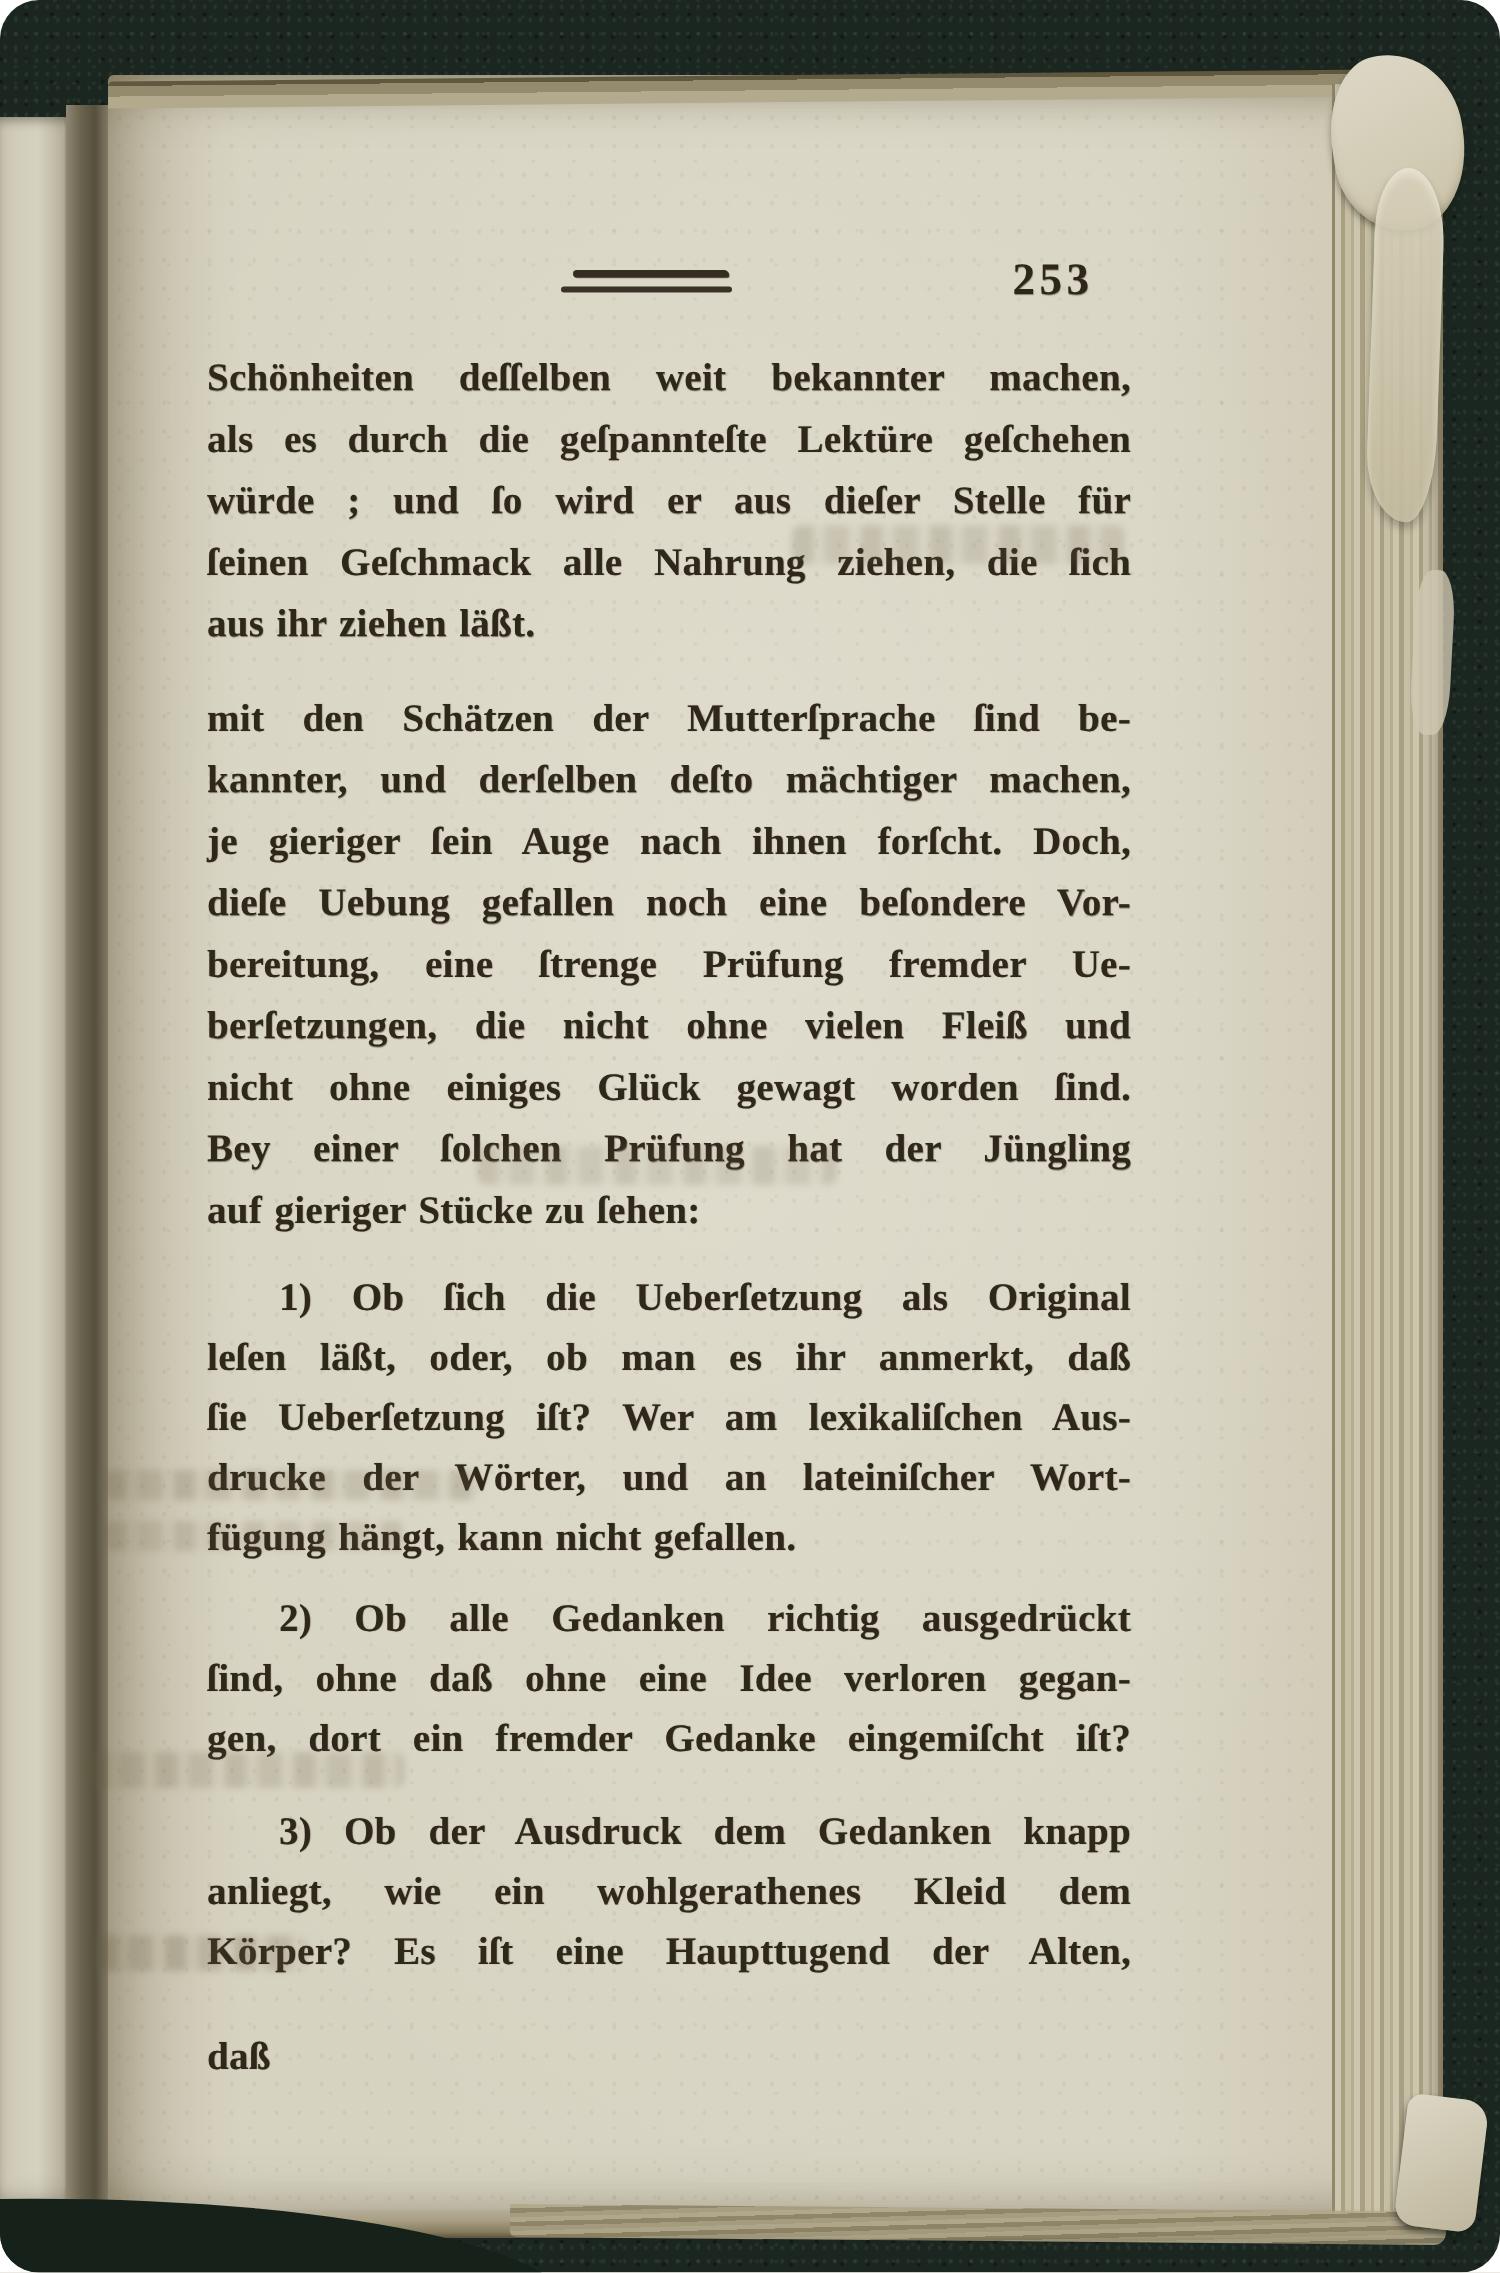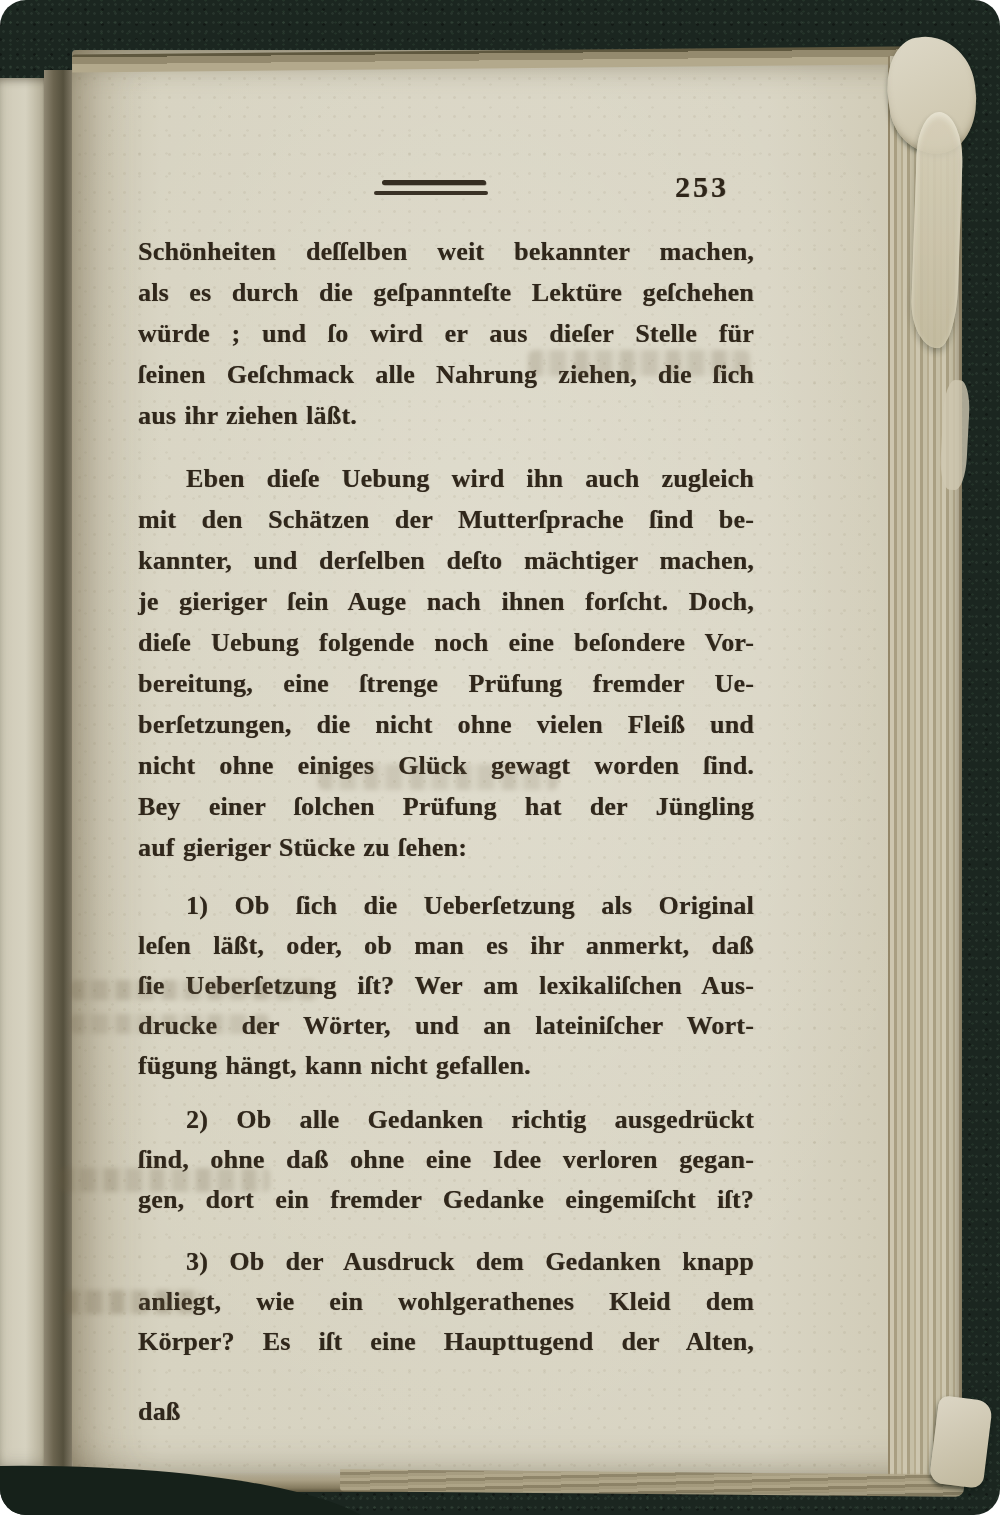--- a/index.html
+++ b/index.html
@@ -151,25 +151,24 @@
 
     <div class="textblock">
       <div class="para p1">
         <div class="line">Schönheiten deſſelben weit bekannter machen,</div>
         <div class="line">als es durch die geſpannteſte Lektüre geſchehen</div>
         <div class="line">würde ; und ſo wird er aus dieſer Stelle für</div>
         <div class="line">ſeinen Geſchmack alle Nahrung ziehen, die ſich</div>
         <div class="line short">aus ihr ziehen läßt.</div>
       </div>
       <div class="para p2">
-        <div class="line ind">Eben dieſe Uebung wird ihn auch zugleich</div>
         <div class="line">mit den Schätzen der Mutterſprache ſind be-</div>
         <div class="line">kannter, und derſelben deſto mächtiger machen,</div>
         <div class="line">je gieriger ſein Auge nach ihnen forſcht. Doch,</div>
-        <div class="line">dieſe Uebung folgende noch eine beſondere Vor-</div>
+        <div class="line">dieſe Uebung gefallen noch eine beſondere Vor-</div>
         <div class="line">bereitung, eine ſtrenge Prüfung fremder Ue-</div>
         <div class="line">berſetzungen, die nicht ohne vielen Fleiß und</div>
         <div class="line">nicht ohne einiges Glück gewagt worden ſind.</div>
         <div class="line">Bey einer ſolchen Prüfung hat der Jüngling</div>
         <div class="line short">auf gieriger Stücke zu ſehen:</div>
       </div>
       <div class="para p3">
         <div class="line ind">1) Ob ſich die Ueberſetzung als Original</div>
         <div class="line">leſen läßt, oder, ob man es ihr anmerkt, daß</div>
         <div class="line">ſie Ueberſetzung iſt? Wer am lexikaliſchen Aus-</div>

